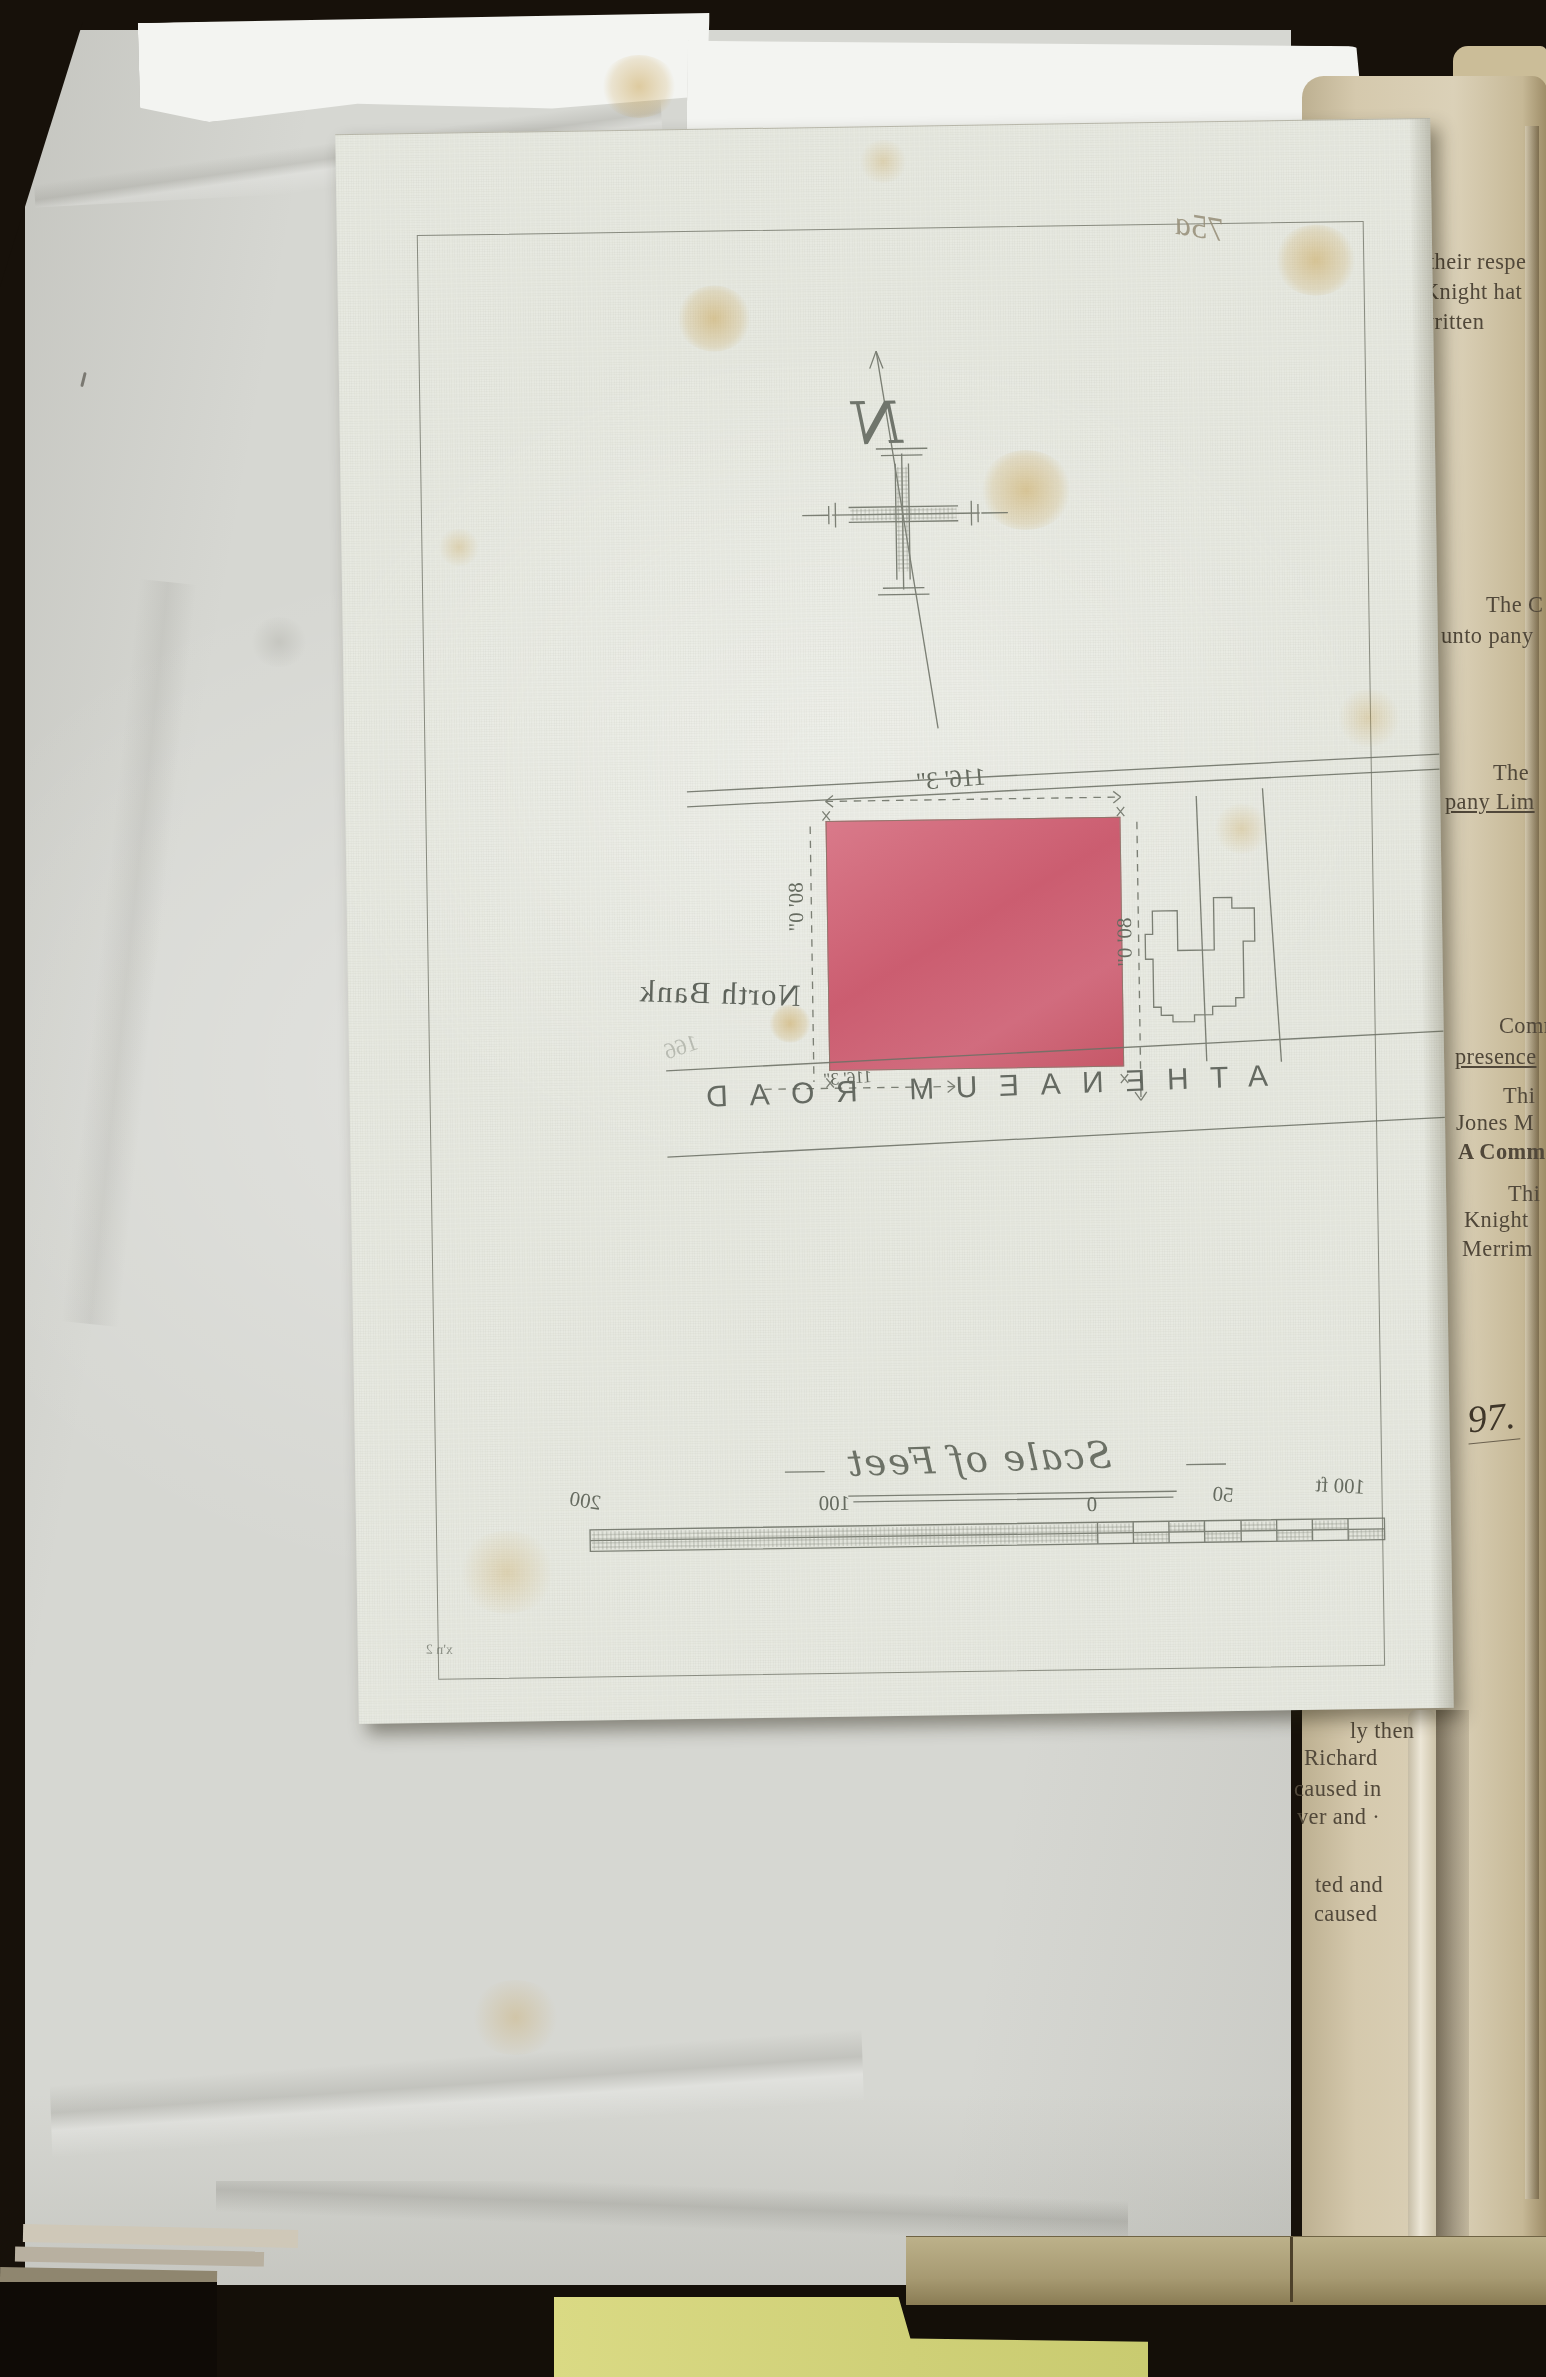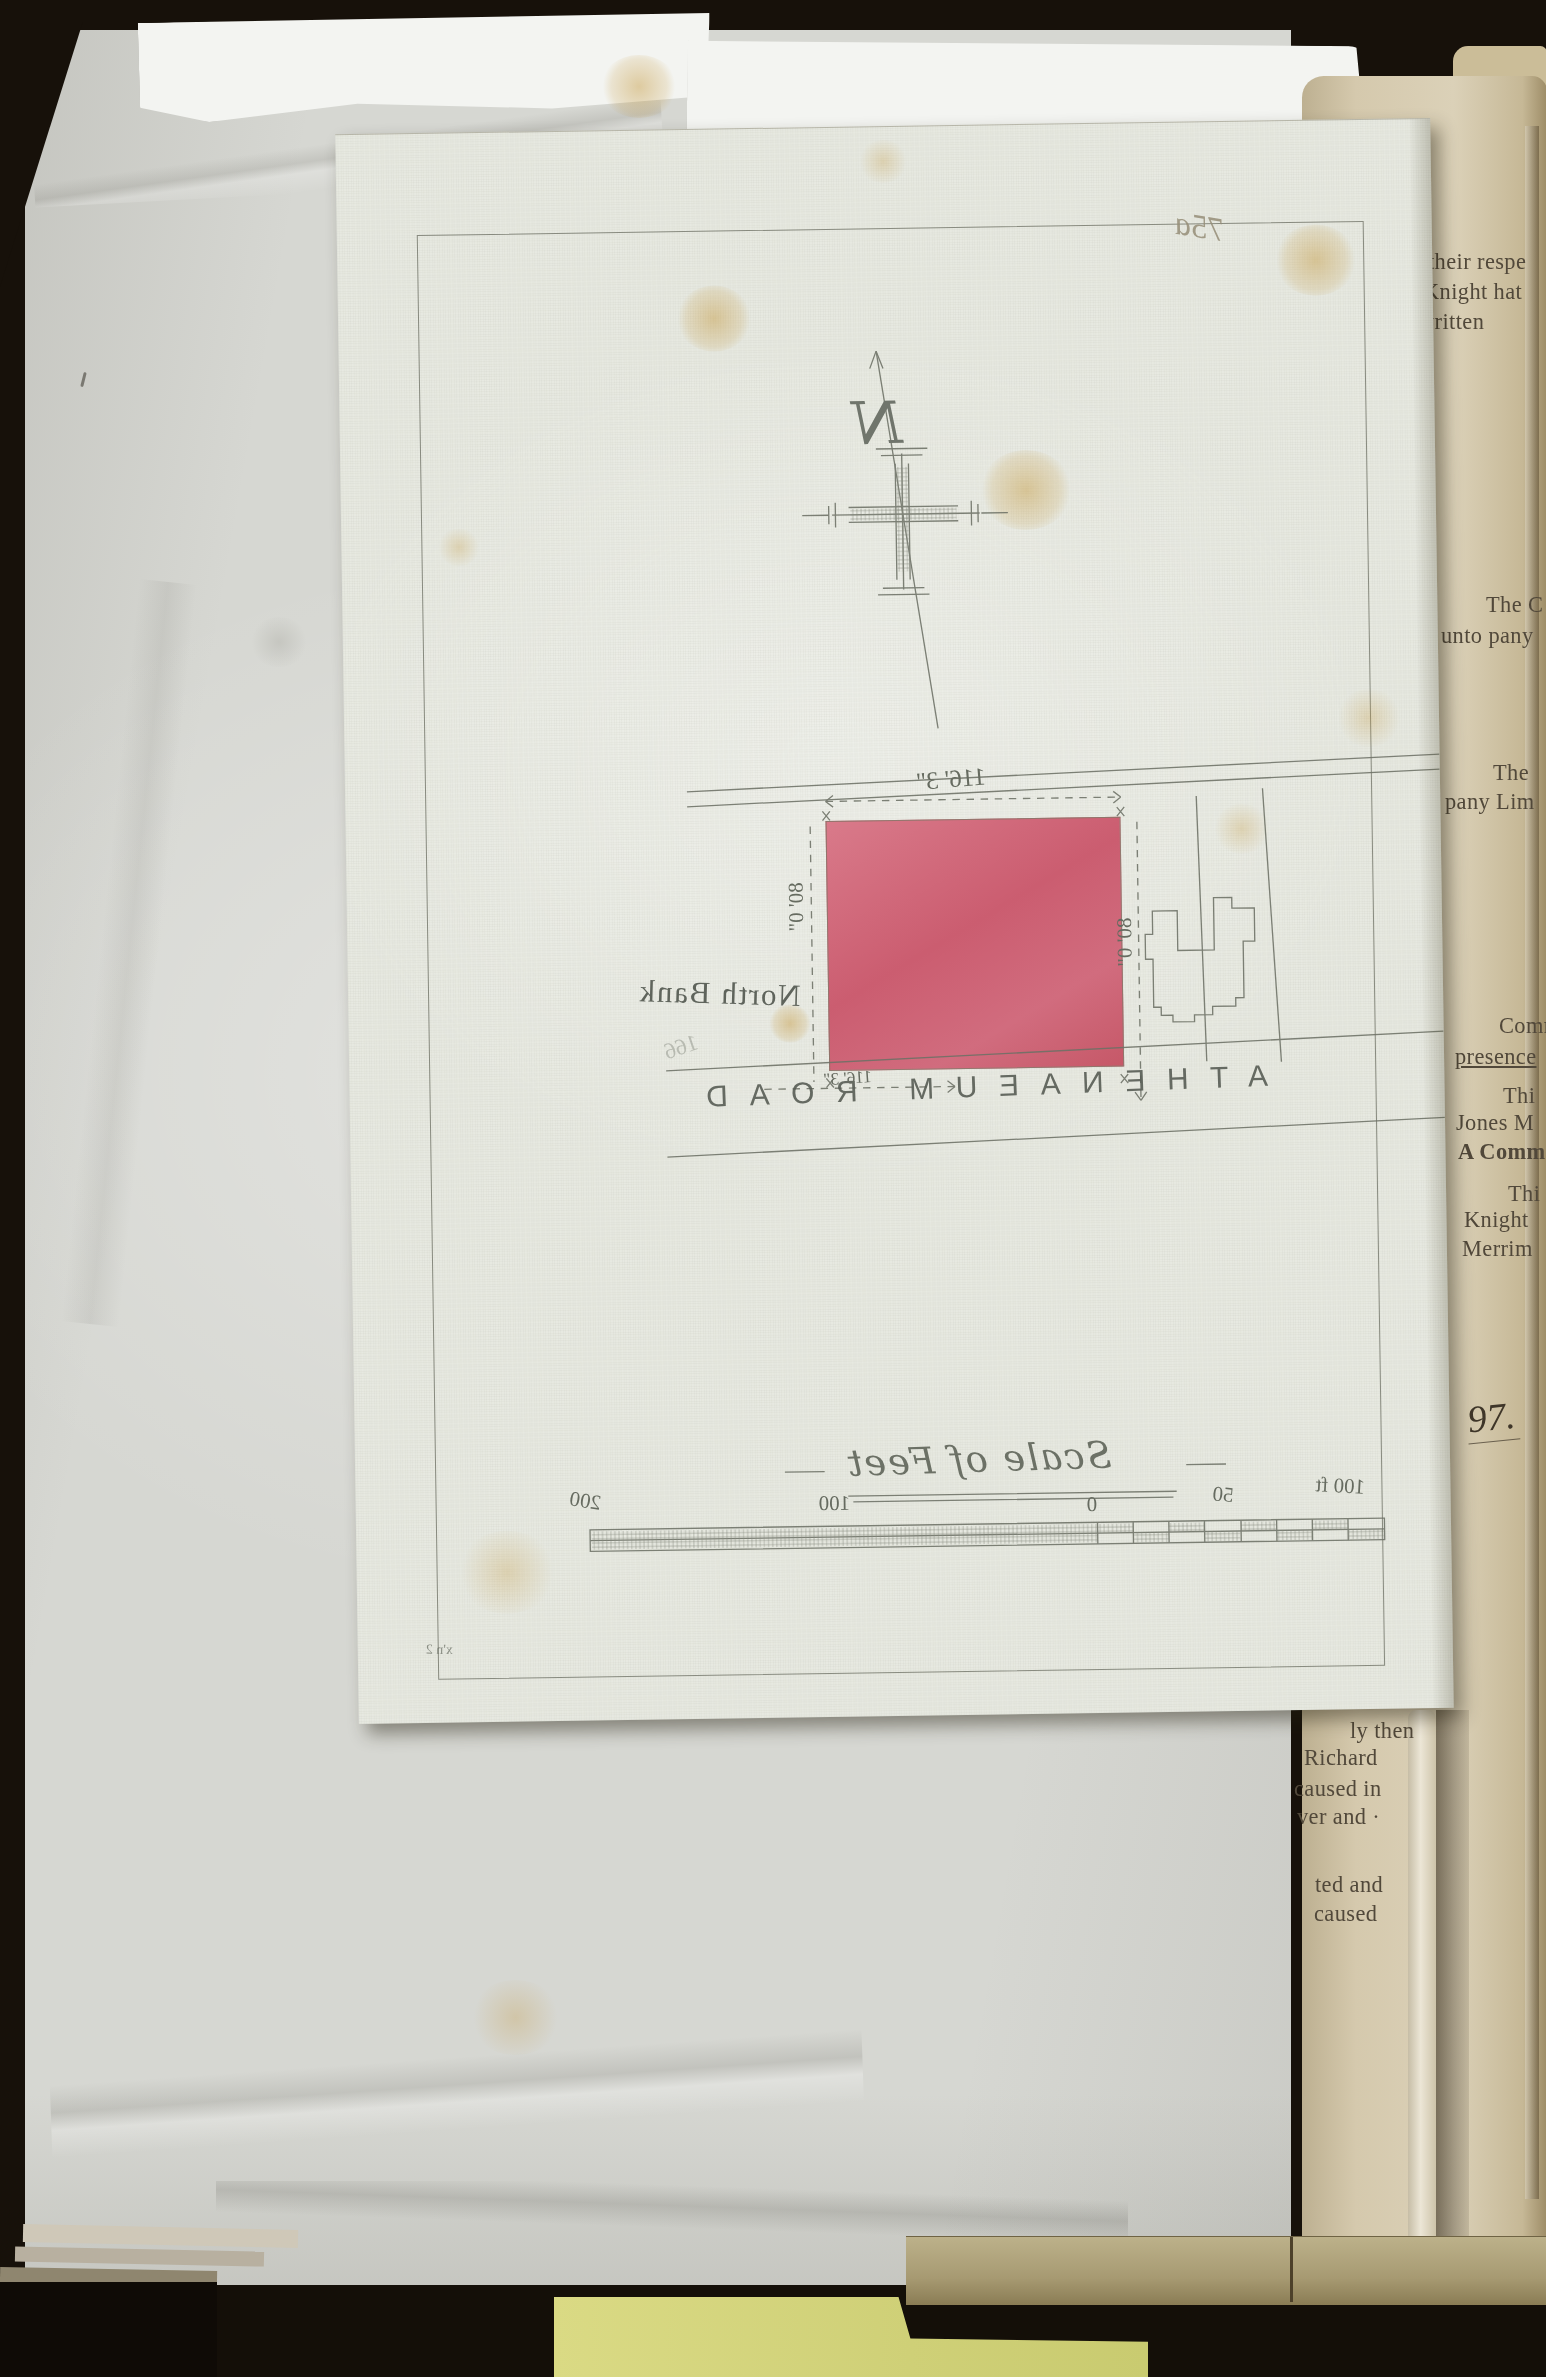--- a/index.html
+++ b/index.html
@@ -37,21 +37,21 @@
     background:linear-gradient(90deg,rgba(255,255,255,.25),rgba(70,55,30,.45));}
   #page2-top{left:1453px;top:46px;width:94px;height:58px;background:#cbbd98;border-radius:15px 6.6px 0 0;}
   #page-edge-strip{left:1408px;top:1710px;width:28px;height:571px;
     background:linear-gradient(90deg,#c6bda6,#ece6d6 45%,#cdc3a9);border-radius:8.3px 8.3px 0 0;}
   #page-edge-shadow{left:1436px;top:1710px;width:33px;height:571px;
     background:linear-gradient(90deg,rgba(40,30,15,.55),rgba(40,30,15,.12));}
   
   .btext{color:#51483a;font-size:22.4px;letter-spacing:0.4px;white-space:nowrap;z-index:3;}
   #bt1{left:1428px;top:249px;} #bt2{left:1423px;top:279px;} #bt3{left:1418px;top:309px;}
   #bt4{left:1486px;top:592px;} #bt5{left:1441px;top:623px;}
-  #bt6{left:1493px;top:760px;} #bt7{left:1445px;top:789px;}
+  #bt6{left:1493px;top:760px;} #bt7{left:1445px;top:789px;text-decoration:underline;}
   #bt8{left:1499px;top:1013px;} #bt9{left:1455px;top:1044px;text-decoration:underline;}
   #bt10{left:1503px;top:1083px;} #bt11{left:1456px;top:1110px;} #bt12{left:1458px;top:1139px;font-weight:bold;}
   #bt13{left:1508px;top:1181px;} #bt14{left:1464px;top:1207px;} #bt15{left:1462px;top:1236px;}
   #hw97{left:1466px;top:1395px;font-size:38px;font-style:italic;color:#3f3629;transform:rotate(-6deg);
         border-bottom:1.7px solid rgba(63,54,41,.7);padding:0 3.3px 1.7px 1.7px;z-index:3;}
   #bl1{left:1350px;top:1718px;} #bl2{left:1304px;top:1745px;} #bl3{left:1294px;top:1776px;}
   #bl4{left:1297px;top:1804px;} #bl5{left:1315px;top:1872px;} #bl6{left:1314px;top:1901px;}
   
   #plan-sheet{left:347px;top:126px;width:1095px;height:1589px;transform:rotate(-.85deg);z-index:4;
     background:

